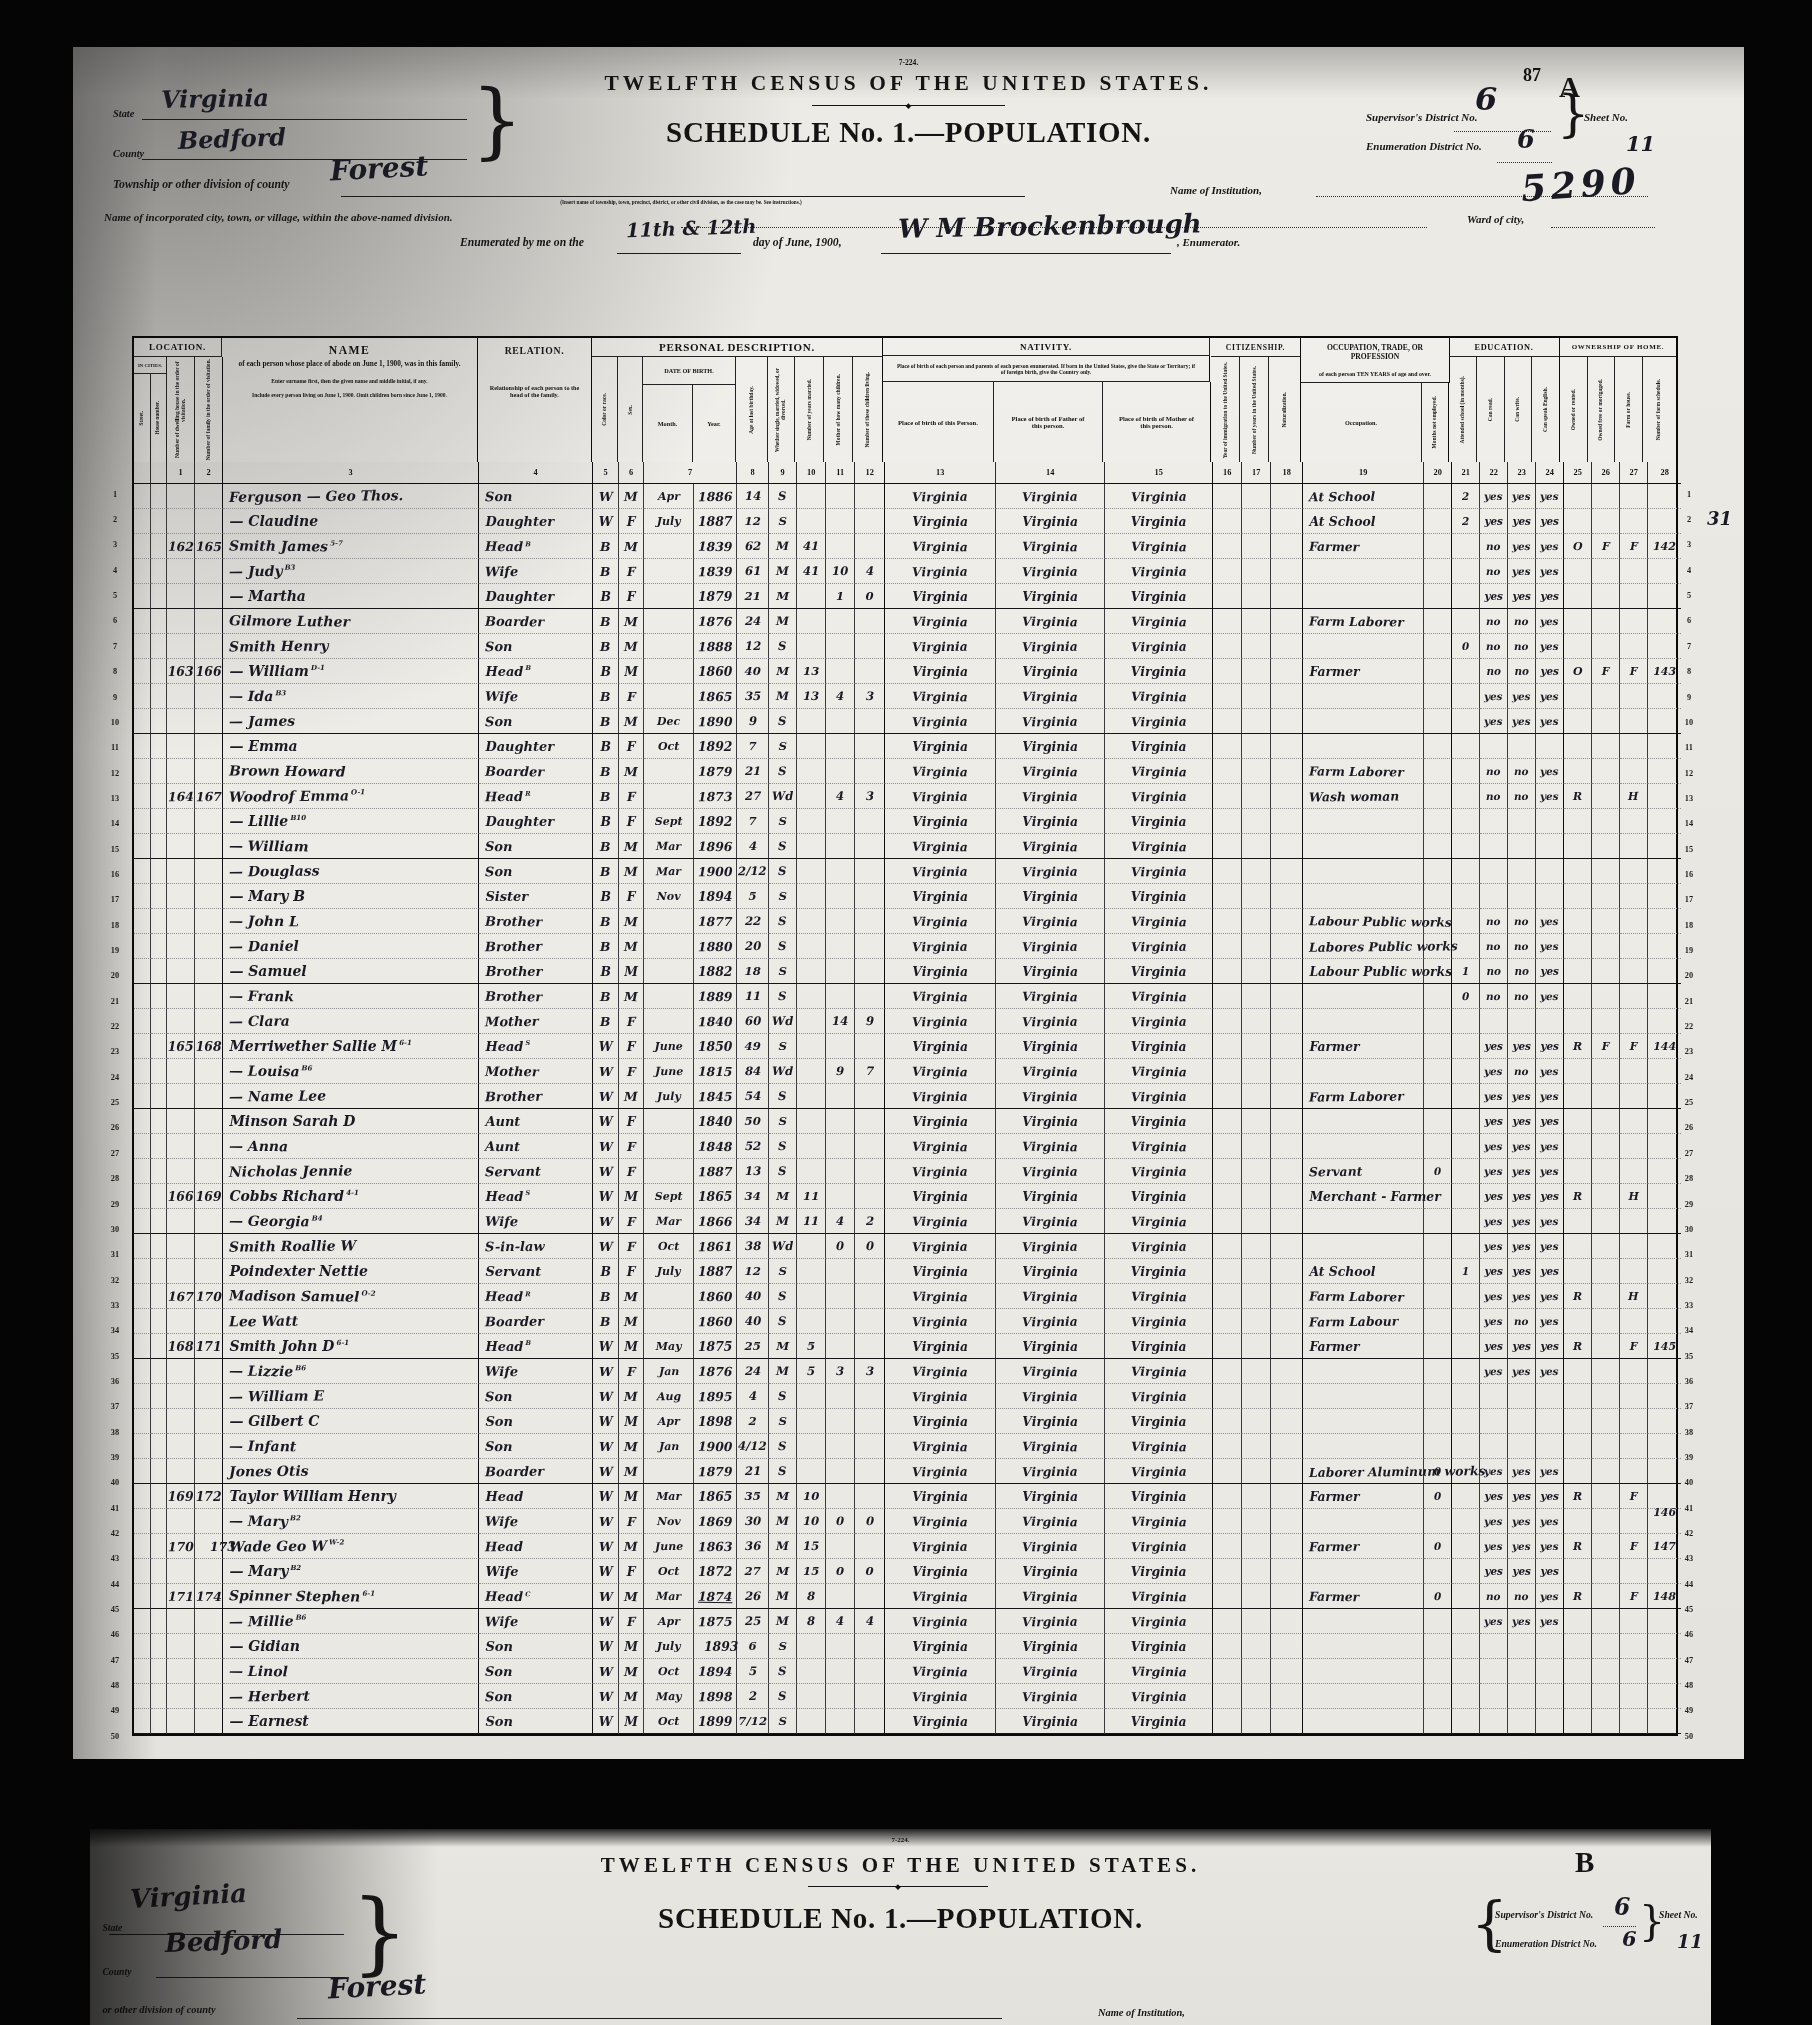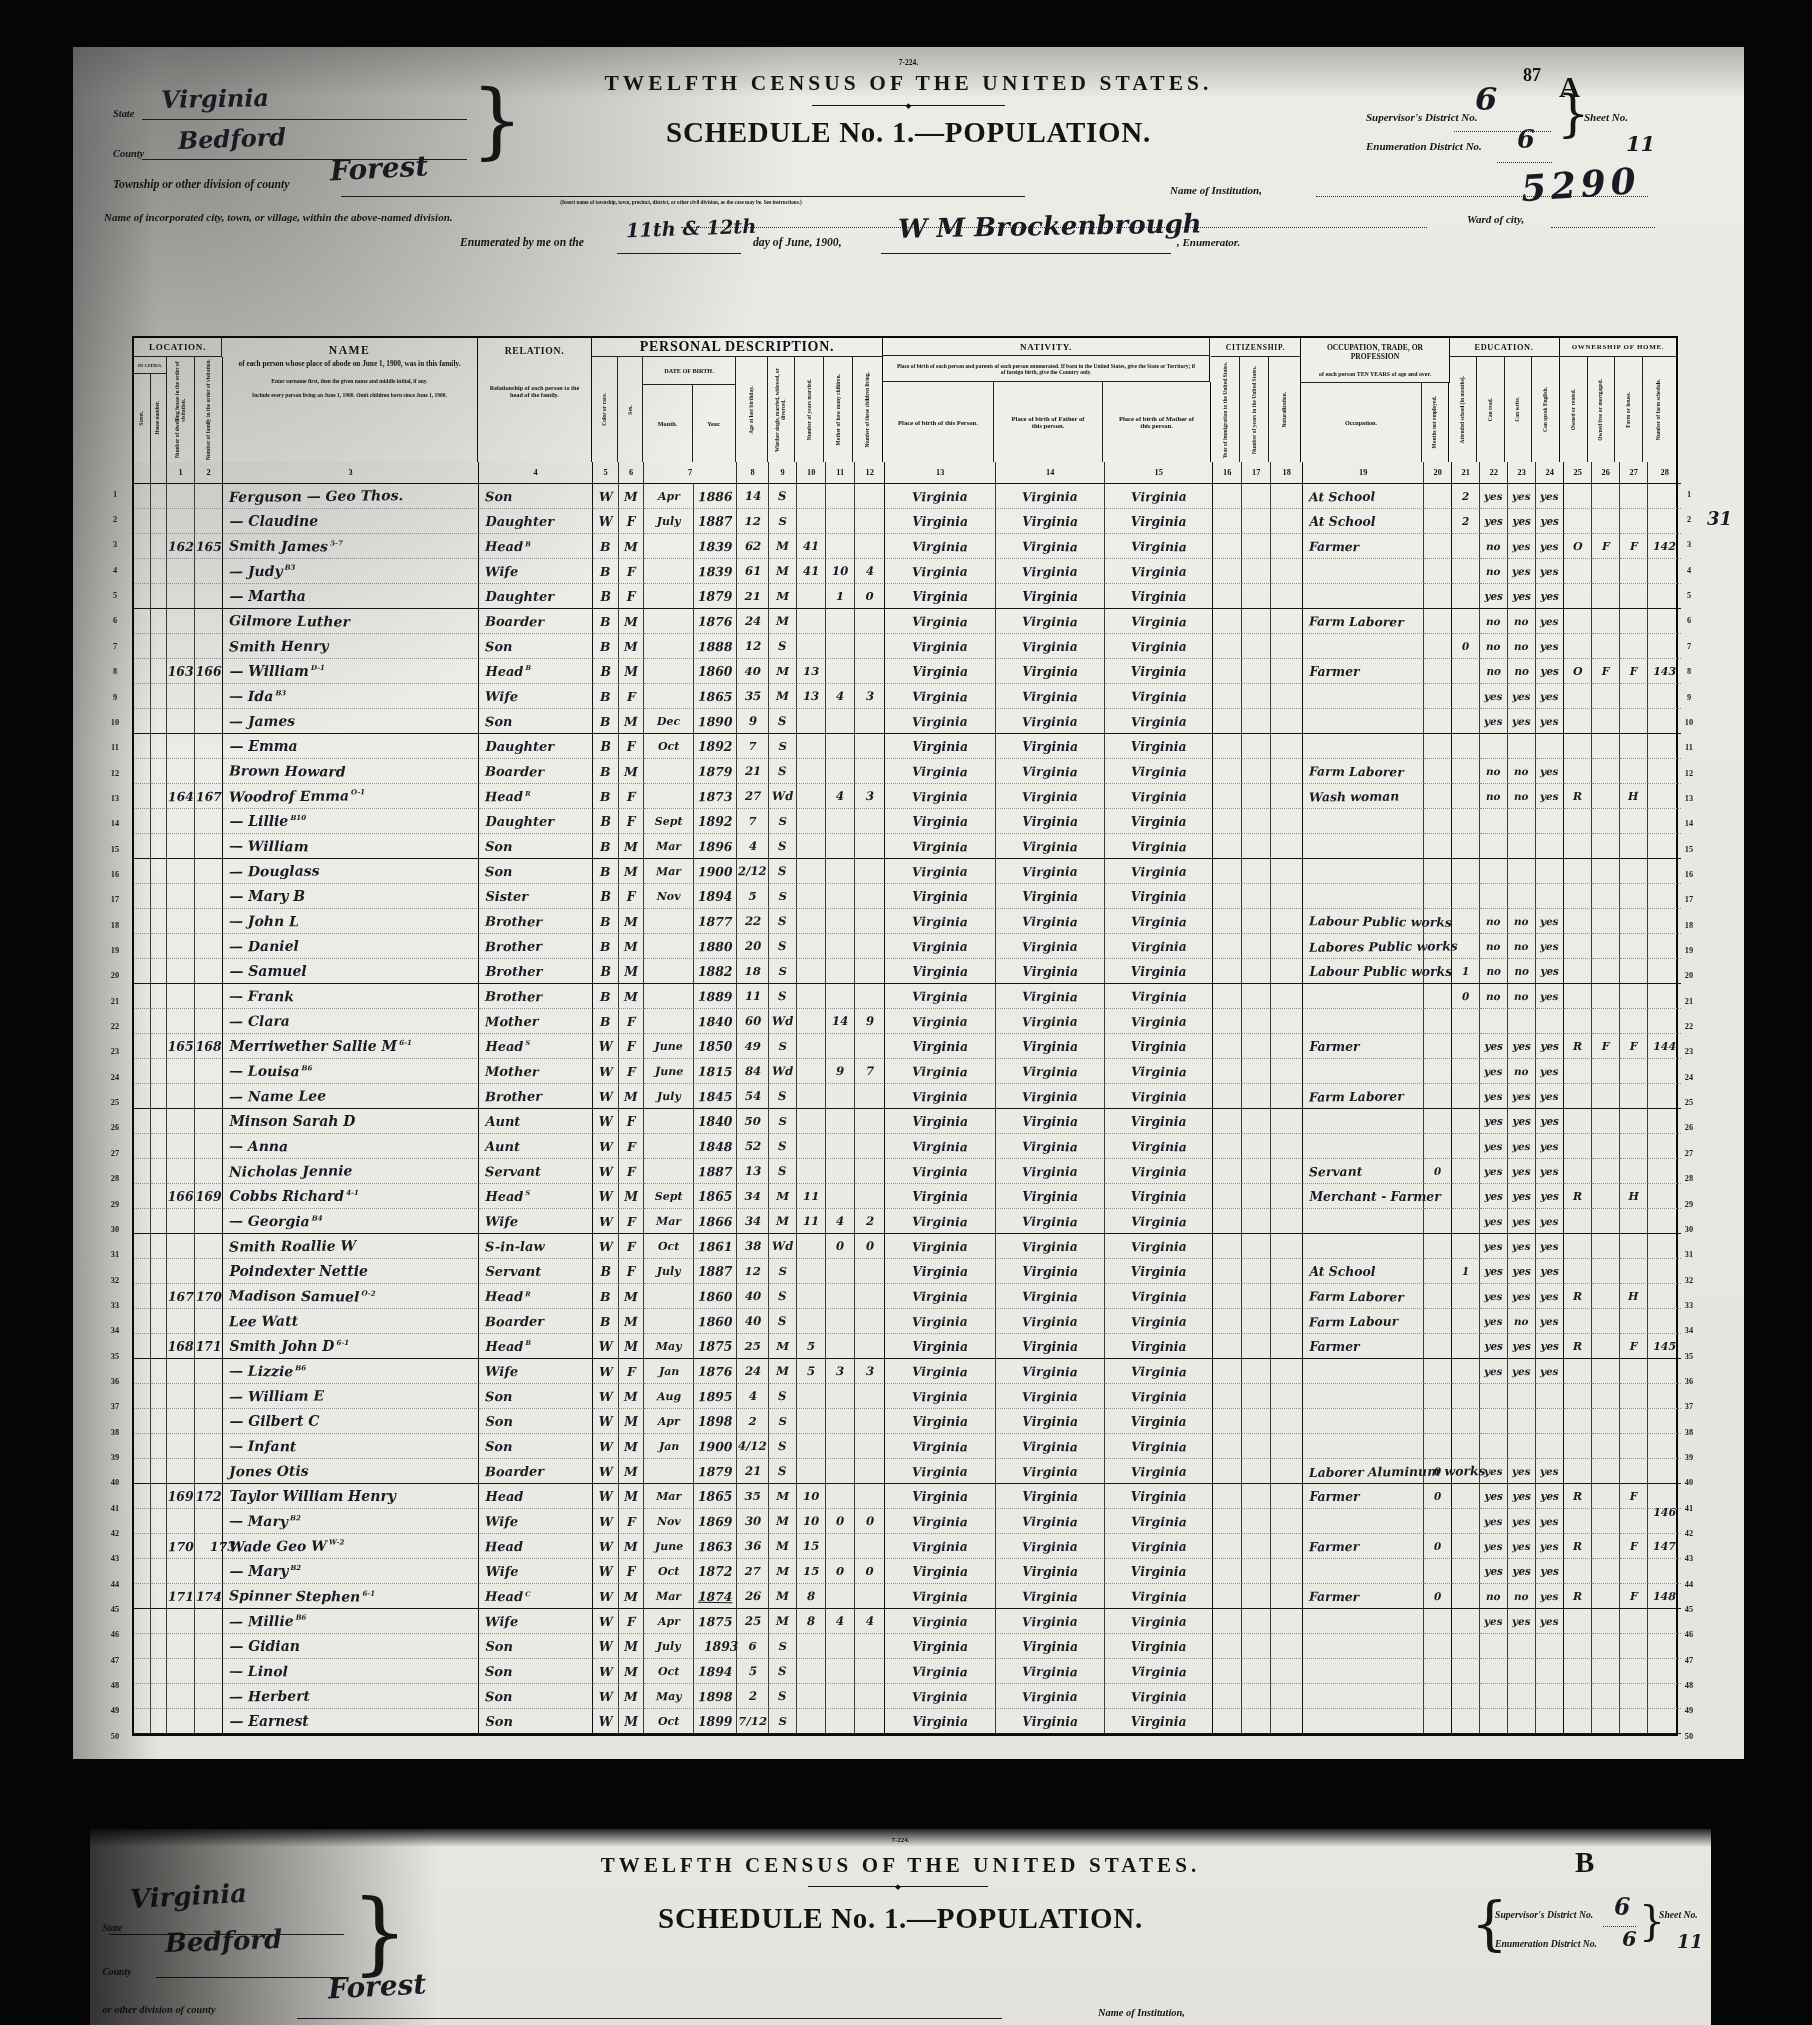--- a/index.html
+++ b/index.html
@@ -131,21 +131,21 @@
         <div class="pr" style="font-size:7.3px;margin-top:2.8px;">of each person whose place of abode on June 1, 1900, was in this family.</div>
         <div class="pr" style="font-size:5.5px;margin-top:9.7px;">Enter surname first, then the given name and middle initial, if any.</div>
         <div class="pr" style="font-size:5.5px;margin-top:8.3px;">Include every person living on June 1, 1900. Omit children born since June 1, 1900.</div>
       </div>
 
       <div class="hc nb hvy" style="left:344px;top:0;width:114px;height:124px;flex-direction:column;padding:7px;box-sizing:border-box;justify-content:flex-start;">
         <div class="pr" style="font-size:9.7px;letter-spacing:0.7px;">RELATION.</div>
         <div class="pr" style="font-size:6.2px;margin-top:28px;">Relationship of each person to the head of the family.</div>
       </div>
 
-      <div class="hc t1 hvy" style="left:458px;top:0;width:291px;height:19.3px;font-size:14px;">PERSONAL DESCRIPTION.</div>
+      <div class="hc t1 hvy" style="left:458px;top:0;width:291px;height:19.3px;font-size:11px;">PERSONAL DESCRIPTION.</div>
       <div class="hc nb" style="left:458px;top:19.3px;width:26px;height:105px;">
           <span class="v vlab">Color or race.</span>
         </div>
       <div class="hc nb" style="left:484px;top:19.3px;width:25px;height:105px;">
           <span class="v vlab">Sex.</span>
         </div>
       <div class="hc" style="left:509px;top:19.3px;width:93px;height:28px;font-size:6.2px;font-weight:700;">DATE OF BIRTH.</div>
       <div class="hc nb" style="left:509px;top:47px;width:50px;height:77px;font-size:6.2px;font-weight:700;">Month.</div>
       <div class="hc nb" style="left:559px;top:47px;width:43px;height:77px;font-size:6.2px;font-weight:700;">Year.</div>
       <div class="hc nb" style="left:602px;top:19.3px;width:32px;height:105px;">

